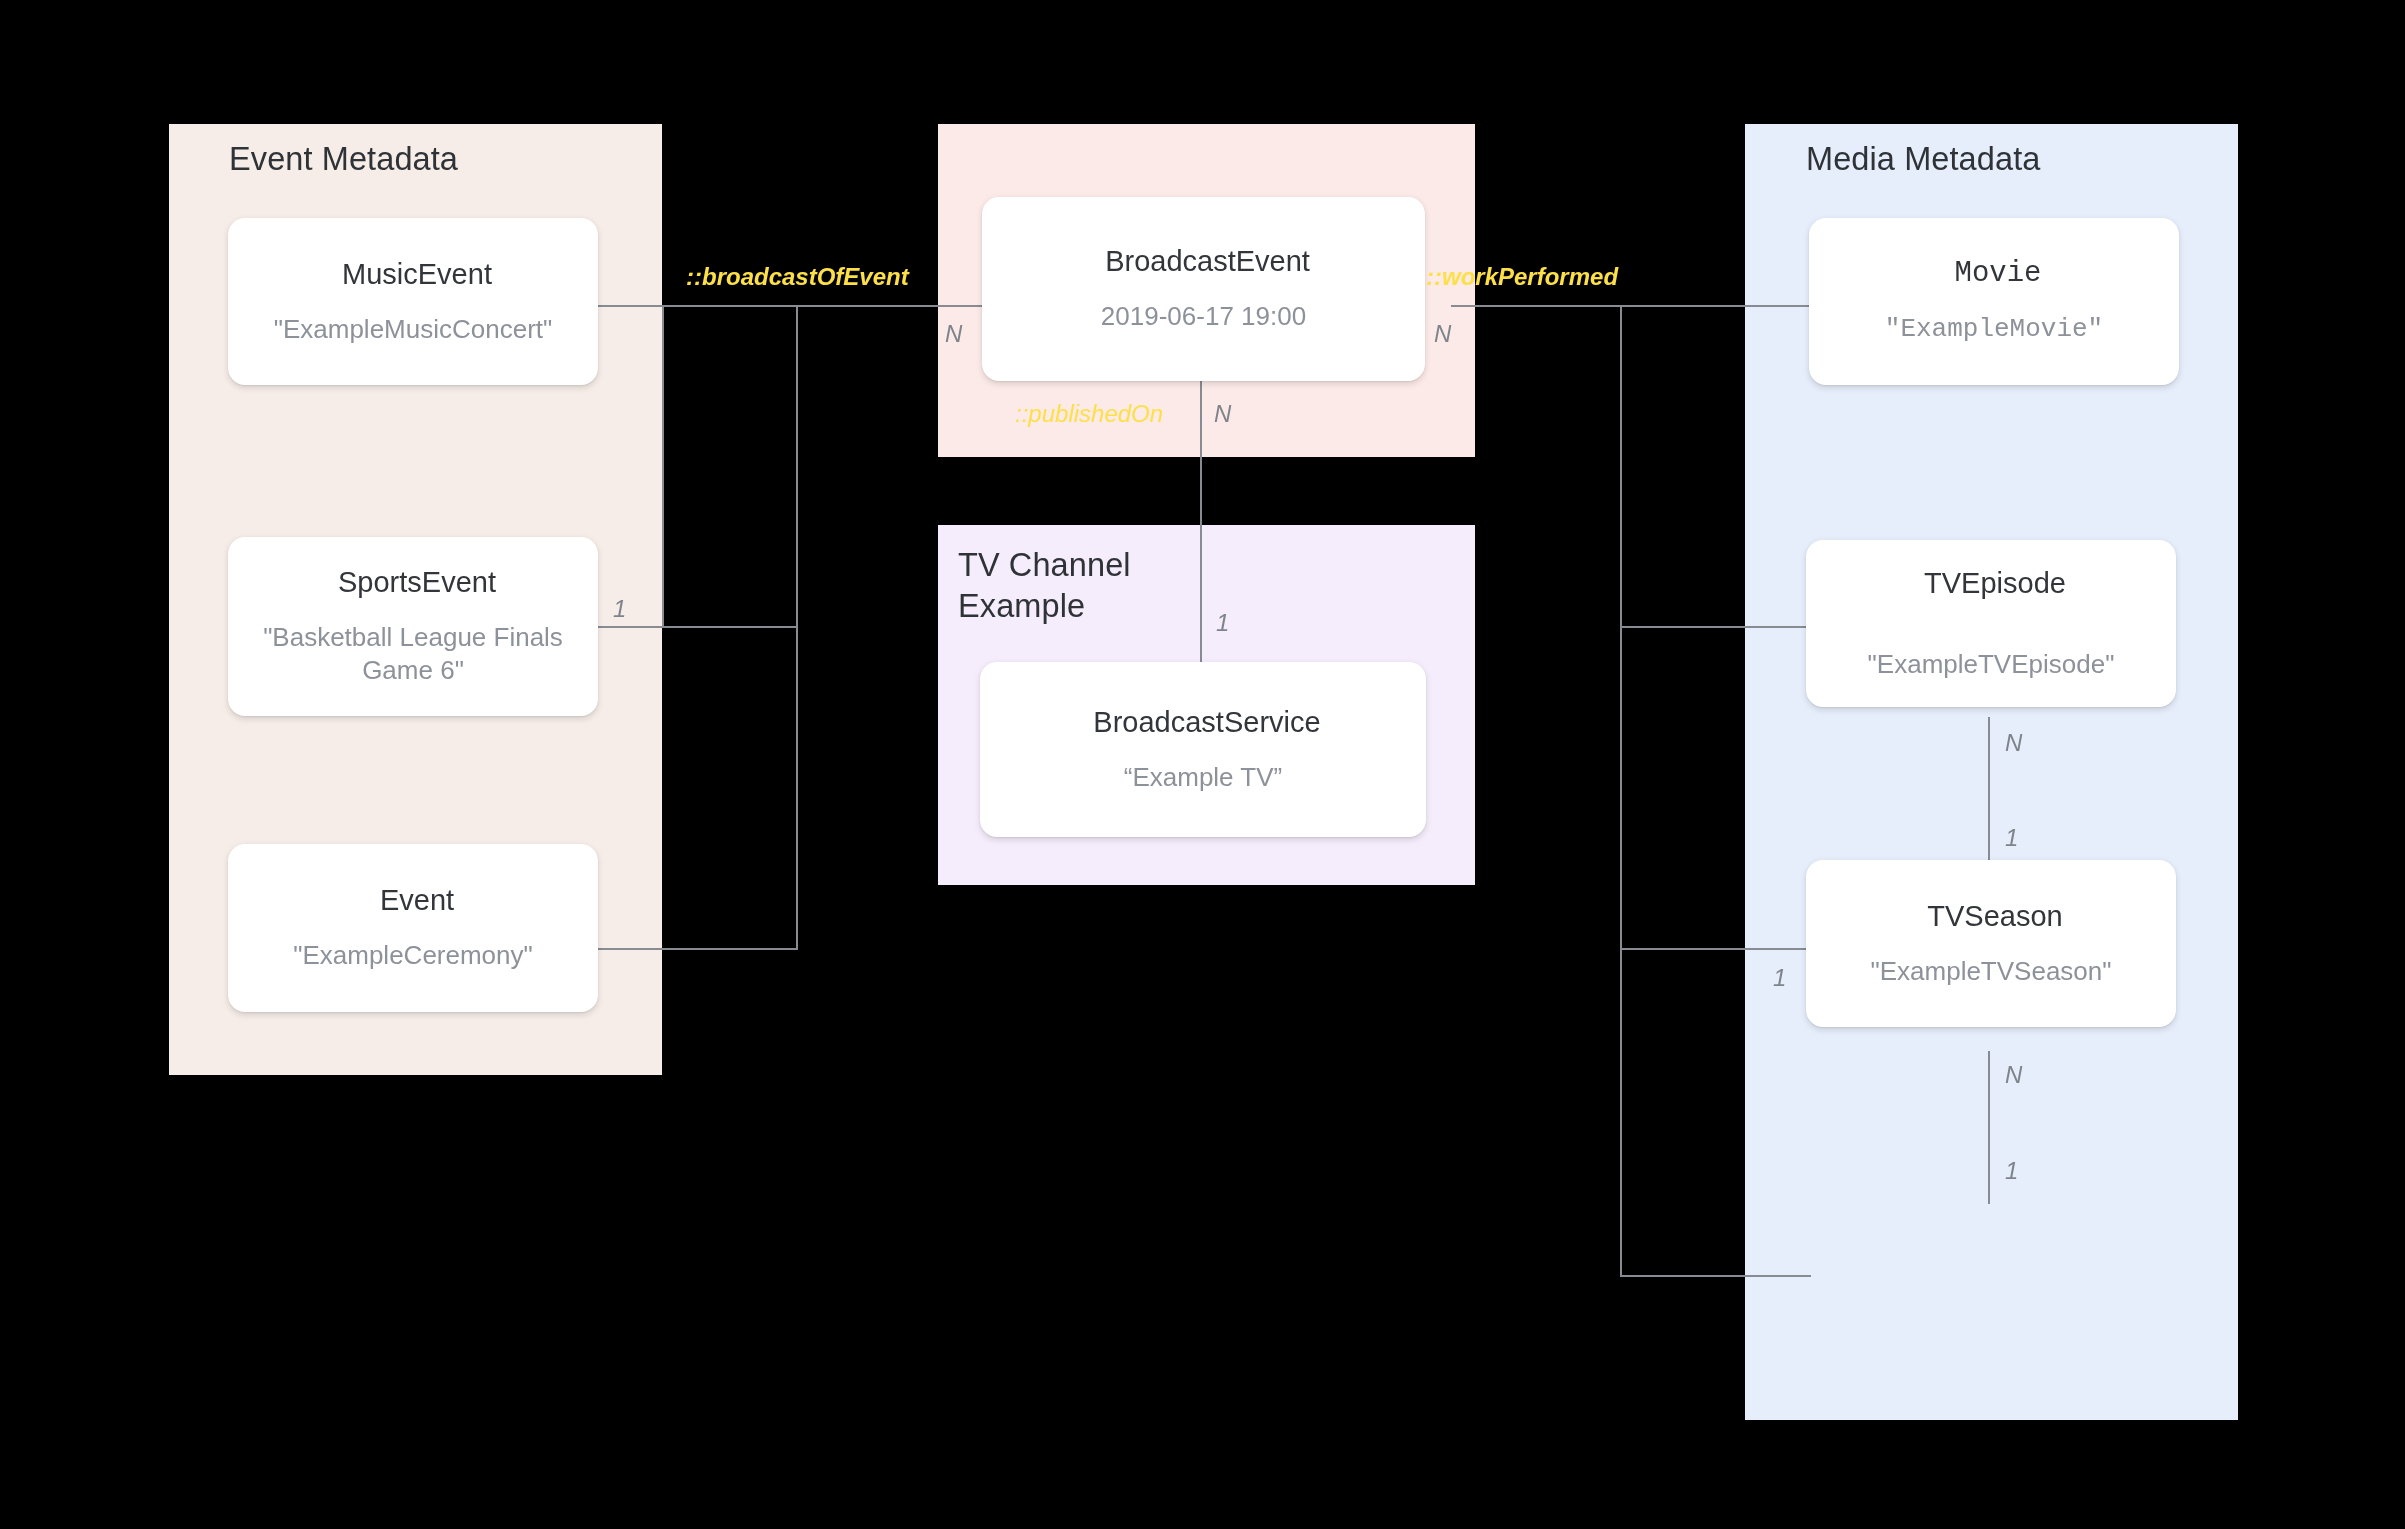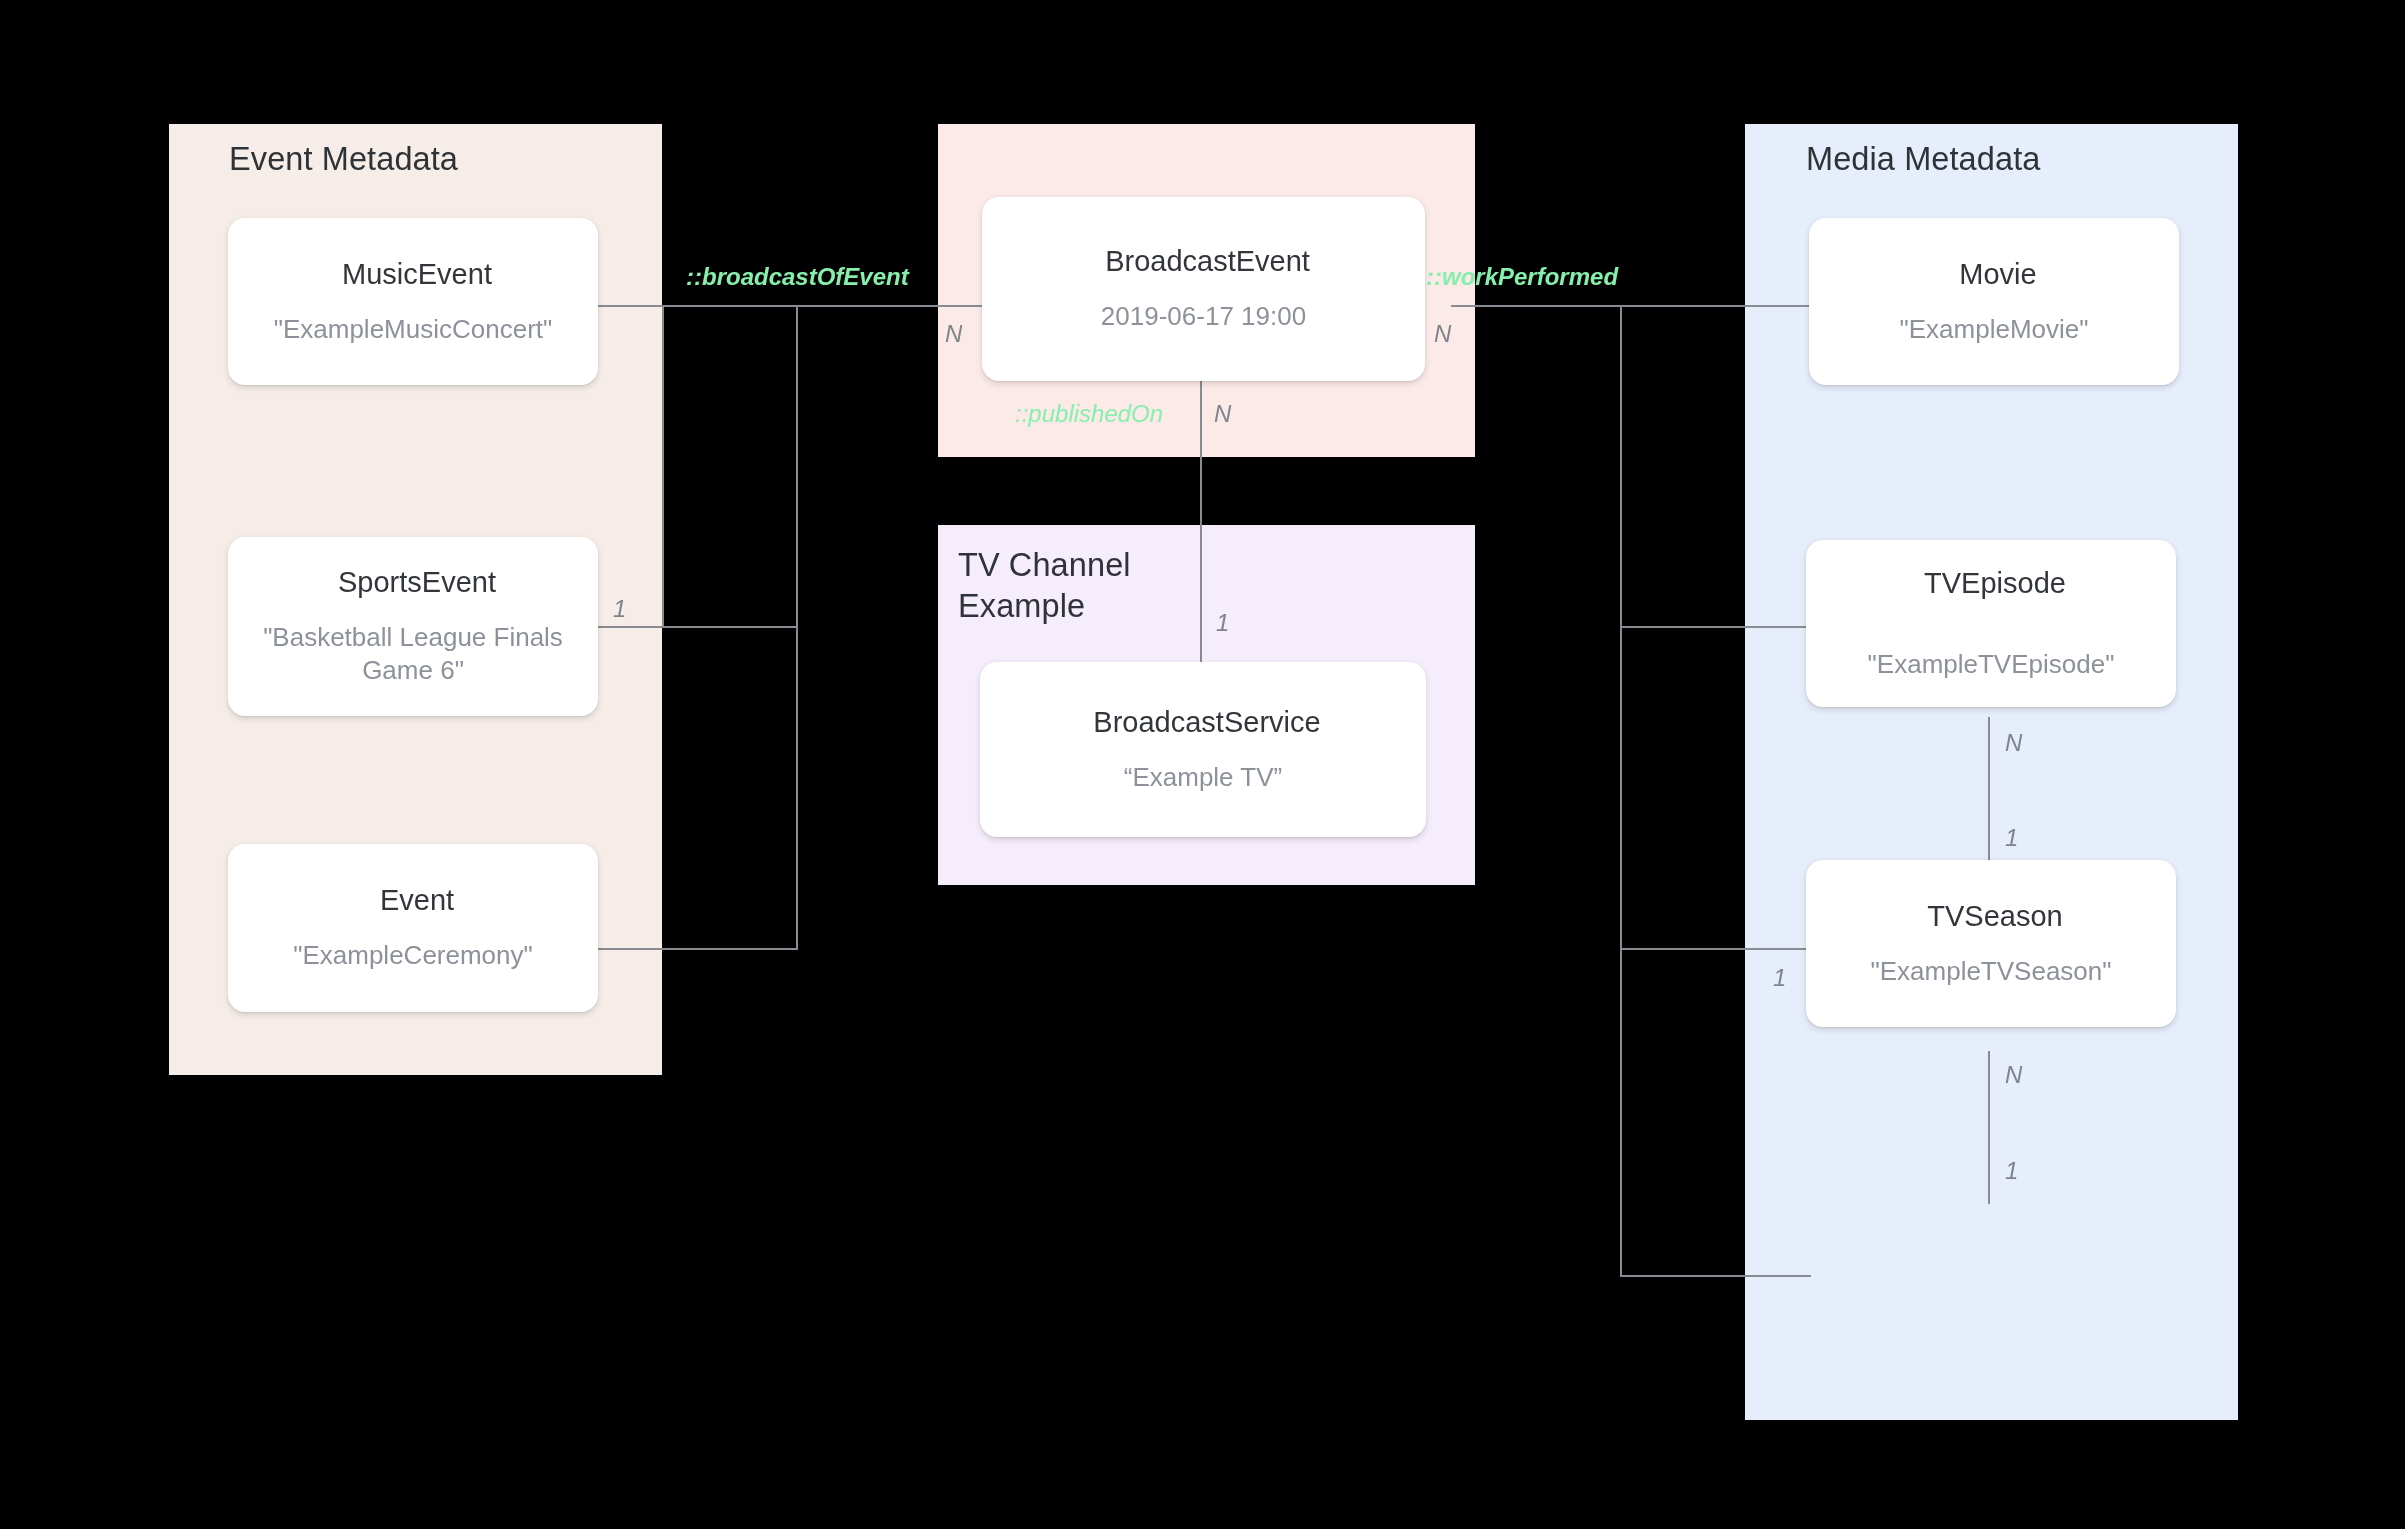--- a/index.html
+++ b/index.html
@@ -74,21 +74,21 @@
     width: 1.9px;
     background: #888c92;
   }
 
   
   .rel-label {
     position: absolute;
     font-size: 24px;
     font-style: italic;
     font-weight: bold;
-    color: #86efac;
+    color: #fde047;
     white-space: nowrap;
   }
   .card-label {
     position: absolute;
     font-size: 24px;
     font-style: italic;
     color: #7f848b;
     white-space: nowrap;
   }
 </style>
@@ -142,21 +142,21 @@
   <div class="card" style="left:982px; top:197px; width:443px; height:184px;">
     <div class="card-type">BroadcastEvent</div>
     <div class="card-value">2019-06-17 19:00</div>
   </div>
 
   <div class="card" style="left:980px; top:662px; width:446px; height:175px;">
     <div class="card-type">BroadcastService</div>
     <div class="card-value">“Example TV”</div>
   </div>
 
-  <div class="card" style="left:1809px; top:218px; width:370px; height:167px;">
+  <div class="card" style="left:1809px; top:218px; width:370px; height:167px;font-family:Liberation Mono, monospace;">
     <div class="card-type">Movie</div>
     <div class="card-value">"ExampleMovie"</div>
   </div>
 
   <div class="card" style="left:1806px; top:540px; width:370px; height:167px;gap:26px;">
     <div class="card-type">TVEpisode</div>
     <div class="card-value">"ExampleTVEpisode"</div>
   </div>
 
   <div class="card" style="left:1806px; top:860px; width:370px; height:167px;">

